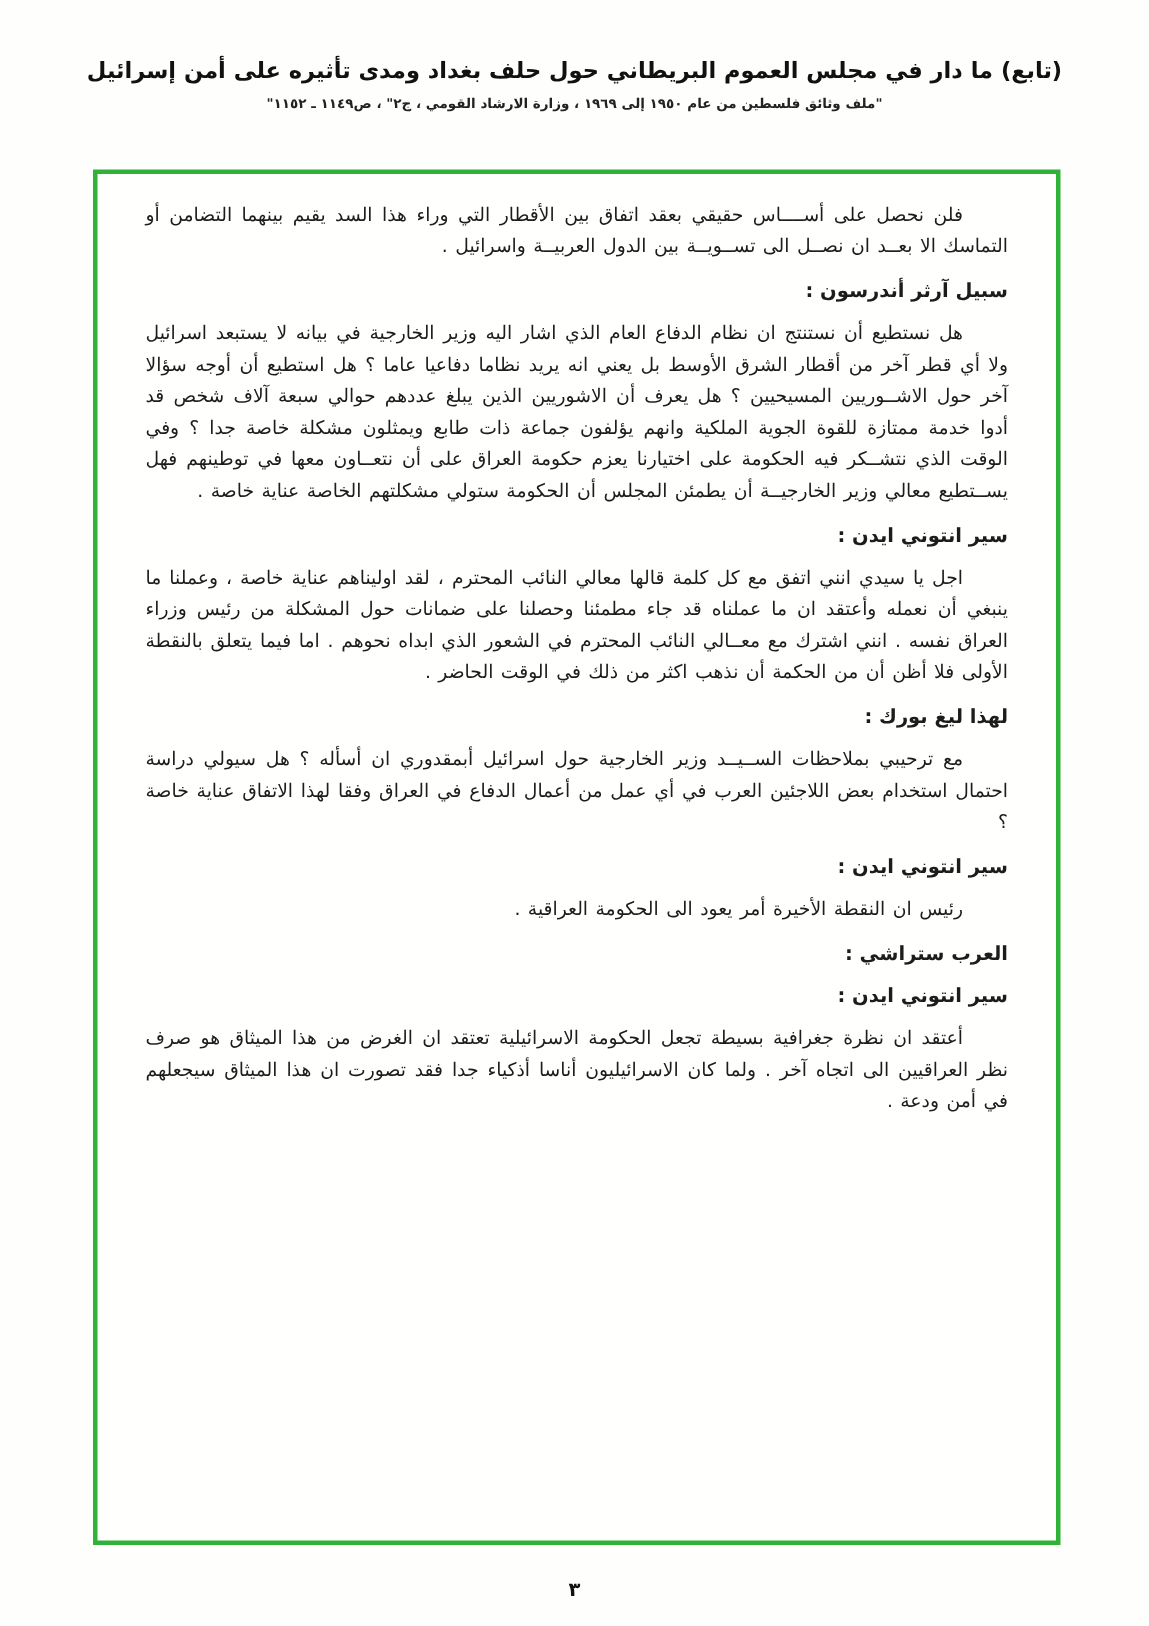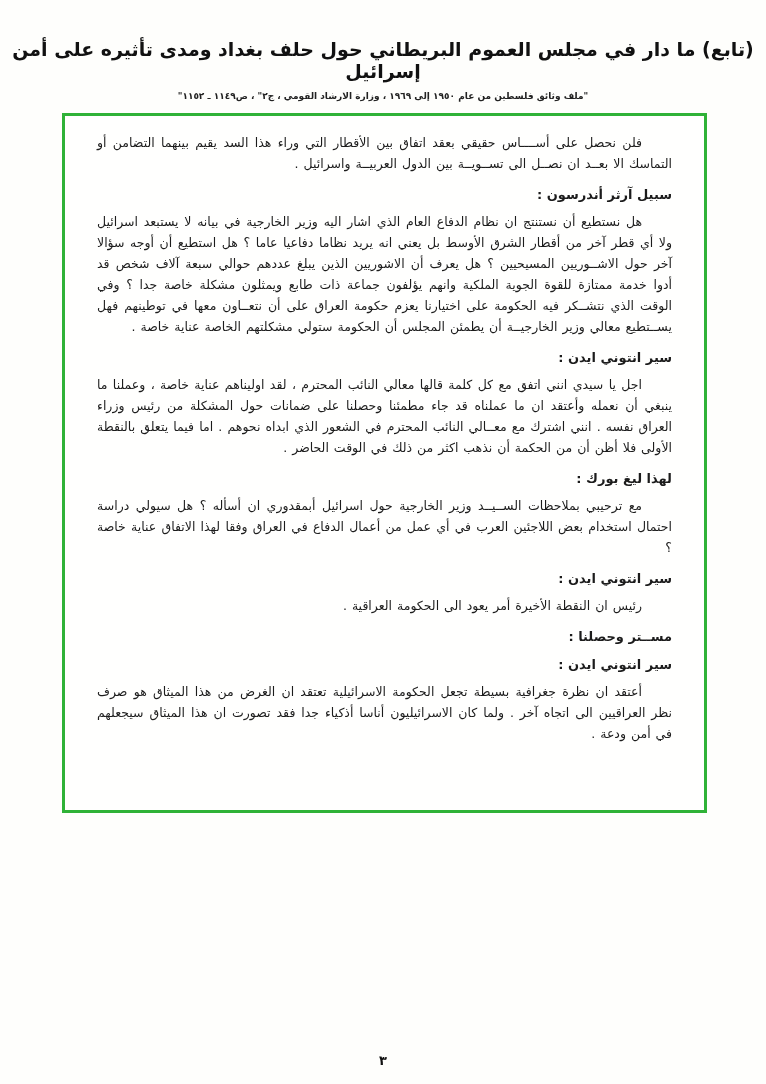--- a/index.html
+++ b/index.html
@@ -18,36 +18,36 @@
     height: 1084px;
     background: #fefefc;
     overflow: hidden;
   }
   .doc-header {
     text-align: center;
     padding-top: 38px;
   }
   .doc-title {
     font-weight: bold;
-    font-size: 19px;
+    font-size: 15px;
     letter-spacing: 0.2px;
     color: #111;
   }
   .doc-source {
     margin-top: 9px;
     font-size: 9px;
     font-weight: bold;
     color: #222;
   }
   .content-box {
     position: absolute;
     top: 113px;
     left: 62px;
     width: 645px;
-    height: 700px;
+    height: 917px;
     border: 3px solid #2fb237;
     background: #fffffe;
     padding: 16px 32px 10px 32px;
     overflow: hidden;
   }
   .para {
     font-size: 12.5px;
     line-height: 1.68;
     text-align: justify;
     text-indent: 30px;
@@ -90,21 +90,21 @@
 
     <div class="section-heading">سير انتوني ايدن :</div>
     <p class="para">اجل يا سيدي انني اتفق مع كل كلمة قالها معالي النائب المحترم ، لقد اوليناهم عناية خاصة ، وعملنا ما ينبغي أن نعمله وأعتقد ان ما عملناه قد جاء مطمئنا وحصلنا على ضمانات حول المشكلة من رئيس وزراء العراق نفسه . انني اشترك مع معــالي النائب المحترم في الشعور الذي ابداه نحوهم . اما فيما يتعلق بالنقطة الأولى فلا أظن أن من الحكمة أن نذهب اكثر من ذلك في الوقت الحاضر .</p>
 
     <div class="section-heading">لهذا ليغ بورك :</div>
     <p class="para">مع ترحيبي بملاحظات الســيــد وزير الخارجية حول اسرائيل أبمقدوري ان أسأله ؟ هل سيولي دراسة احتمال استخدام بعض اللاجئين العرب في أي عمل من أعمال الدفاع في العراق وفقا لهذا الاتفاق عناية خاصة ؟</p>
 
     <div class="section-heading">سير انتوني ايدن :</div>
     <p class="para">رئيس ان النقطة الأخيرة أمر يعود الى الحكومة العراقية .</p>
 
-    <div class="section-heading">مســتر وحصلنا :</div>
+    <div class="section-heading">العرب ستراشي :</div>
 
     <div class="section-heading">سير انتوني ايدن :</div>
     <p class="para">أعتقد ان نظرة جغرافية بسيطة تجعل الحكومة الاسرائيلية تعتقد ان الغرض من هذا الميثاق هو صرف نظر العراقيين الى اتجاه آخر . ولما كان الاسرائيليون أناسا أذكياء جدا فقد تصورت ان هذا الميثاق سيجعلهم في أمن ودعة .</p>
 
   </div>
 
   <div class="page-number">٣</div>
 
 </div>
 

